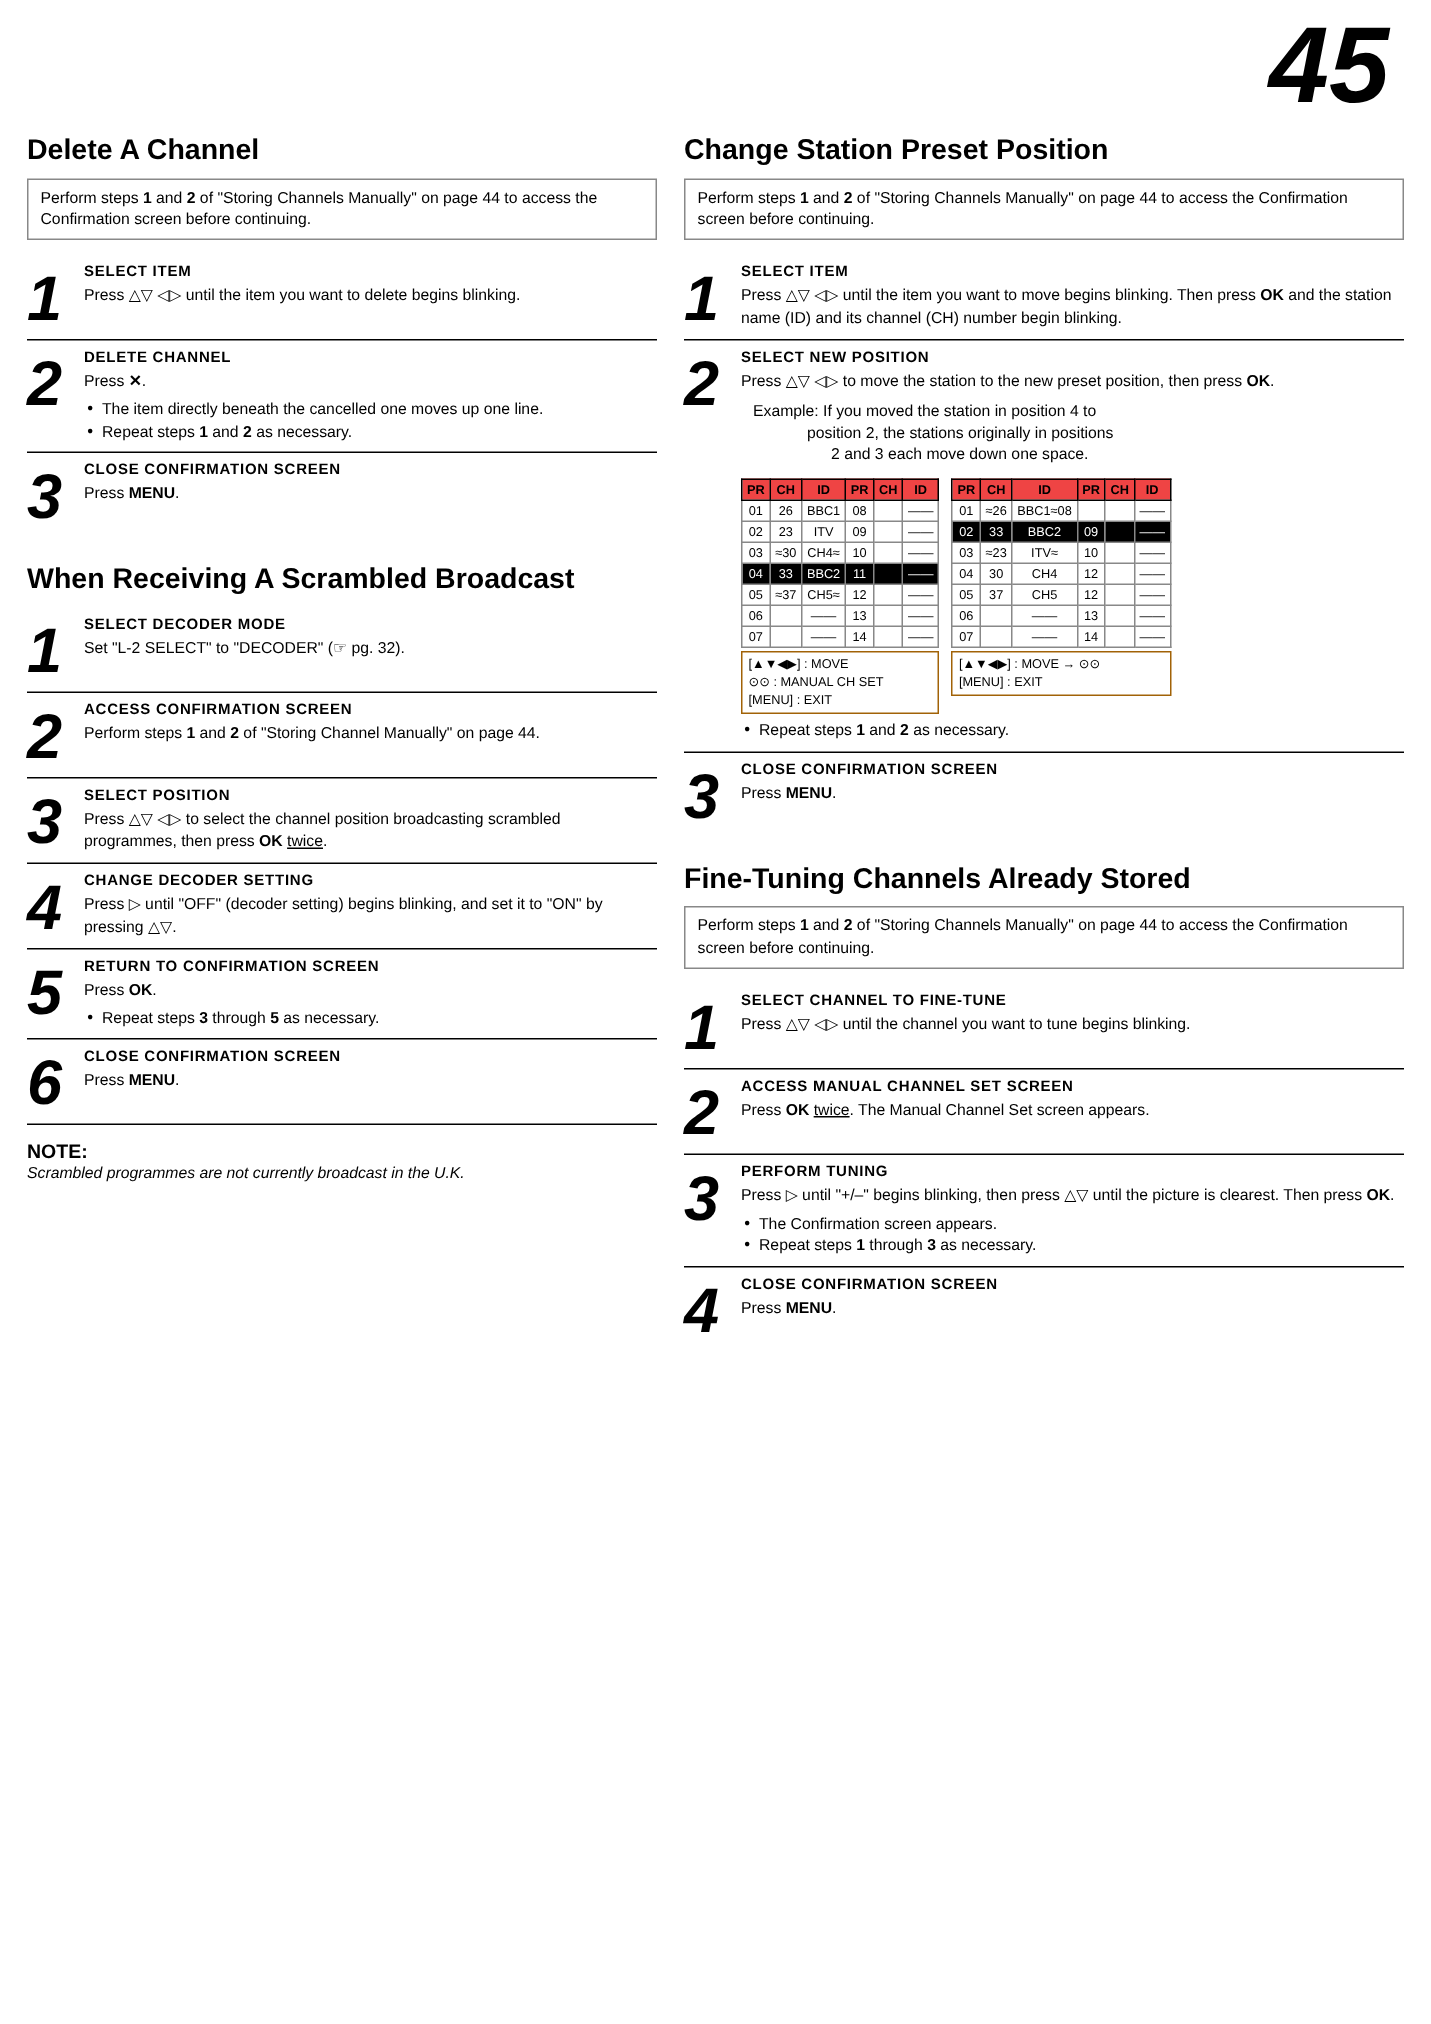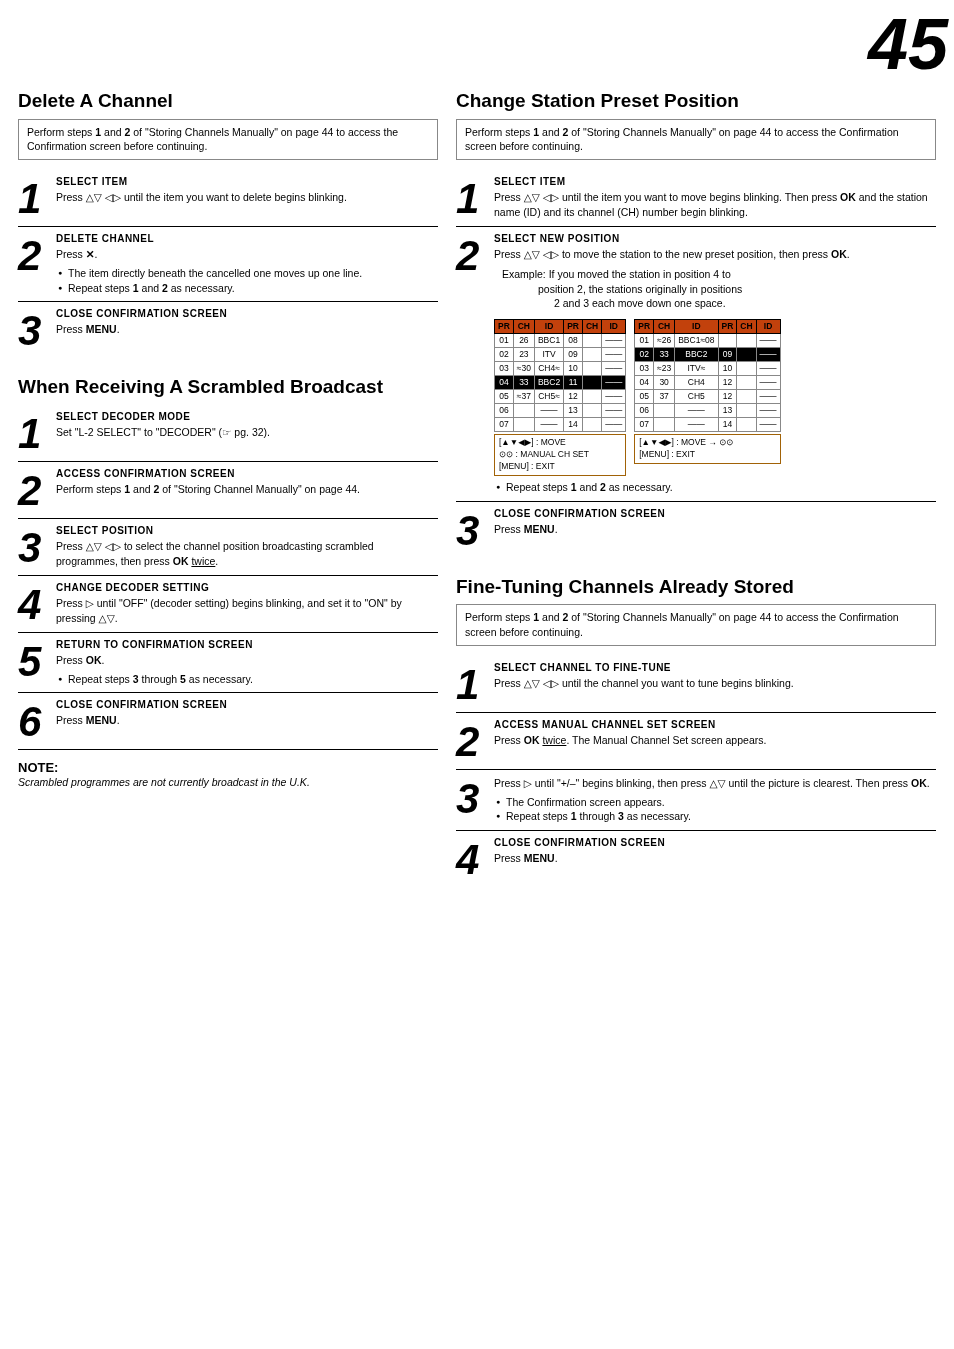--- a/index.html
+++ b/index.html
@@ -8,21 +8,21 @@
       min-height: 1349px;
       background: #fff;
       font-family: Arial, Helvetica, sans-serif;
       font-size: 11px;
       color: #000;
       position: relative;
     }
     .page-number {
       position: absolute;
       top: 8px;
-      right: 6px;
+      right: 28px;
       font-size: 72px;
       font-weight: bold;
       font-style: italic;
       color: #000;
       line-height: 1;
     }
     .page-content {
       display: flex;
       flex-direction: row;
       padding: 10px 18px 10px 18px;
@@ -121,21 +121,21 @@
       font-size: 8.5px;
     }
     .ch-table td, .ch-table th {
       border: 1px solid #888;
       padding: 1px 3px;
       text-align: center;
       line-height: 1.3;
     }
     .ch-table th {
       font-weight: bold;
-      background: #c2410c;
+      background: #ef4444;
       border: 1px solid #000;
     }
     .table-caption {
       font-size: 8.5px;
       border: 1px solid #a16207;
       padding: 2px 4px;
       margin-top: 2px;
       line-height: 1.4;
     }
     .table-section {
@@ -456,20 +456,21 @@
         <div class="step-number">2</div>
         <div class="step-content">
           <div class="step-heading">ACCESS MANUAL CHANNEL SET SCREEN</div>
           <div class="step-text">Press <b>OK</b> <u>twice</u>. The Manual Channel Set screen appears.</div>
         </div>
       </div>
 
       <div class="step-block">
         <div class="step-number">3</div>
         <div class="step-content">
+          <div class="step-heading">PERFORM TUNING</div>
           <div class="step-text">Press ▷ until "+/–" begins blinking, then press △▽ until the picture is clearest. Then press <b>OK</b>.</div>
           <div class="bullet-list">
             <div class="bullet-item">The Confirmation screen appears.</div>
             <div class="bullet-item">Repeat steps <b>1</b> through <b>3</b> as necessary.</div>
           </div>
         </div>
       </div>
 
       <div class="step-block">
         <div class="step-number">4</div>

